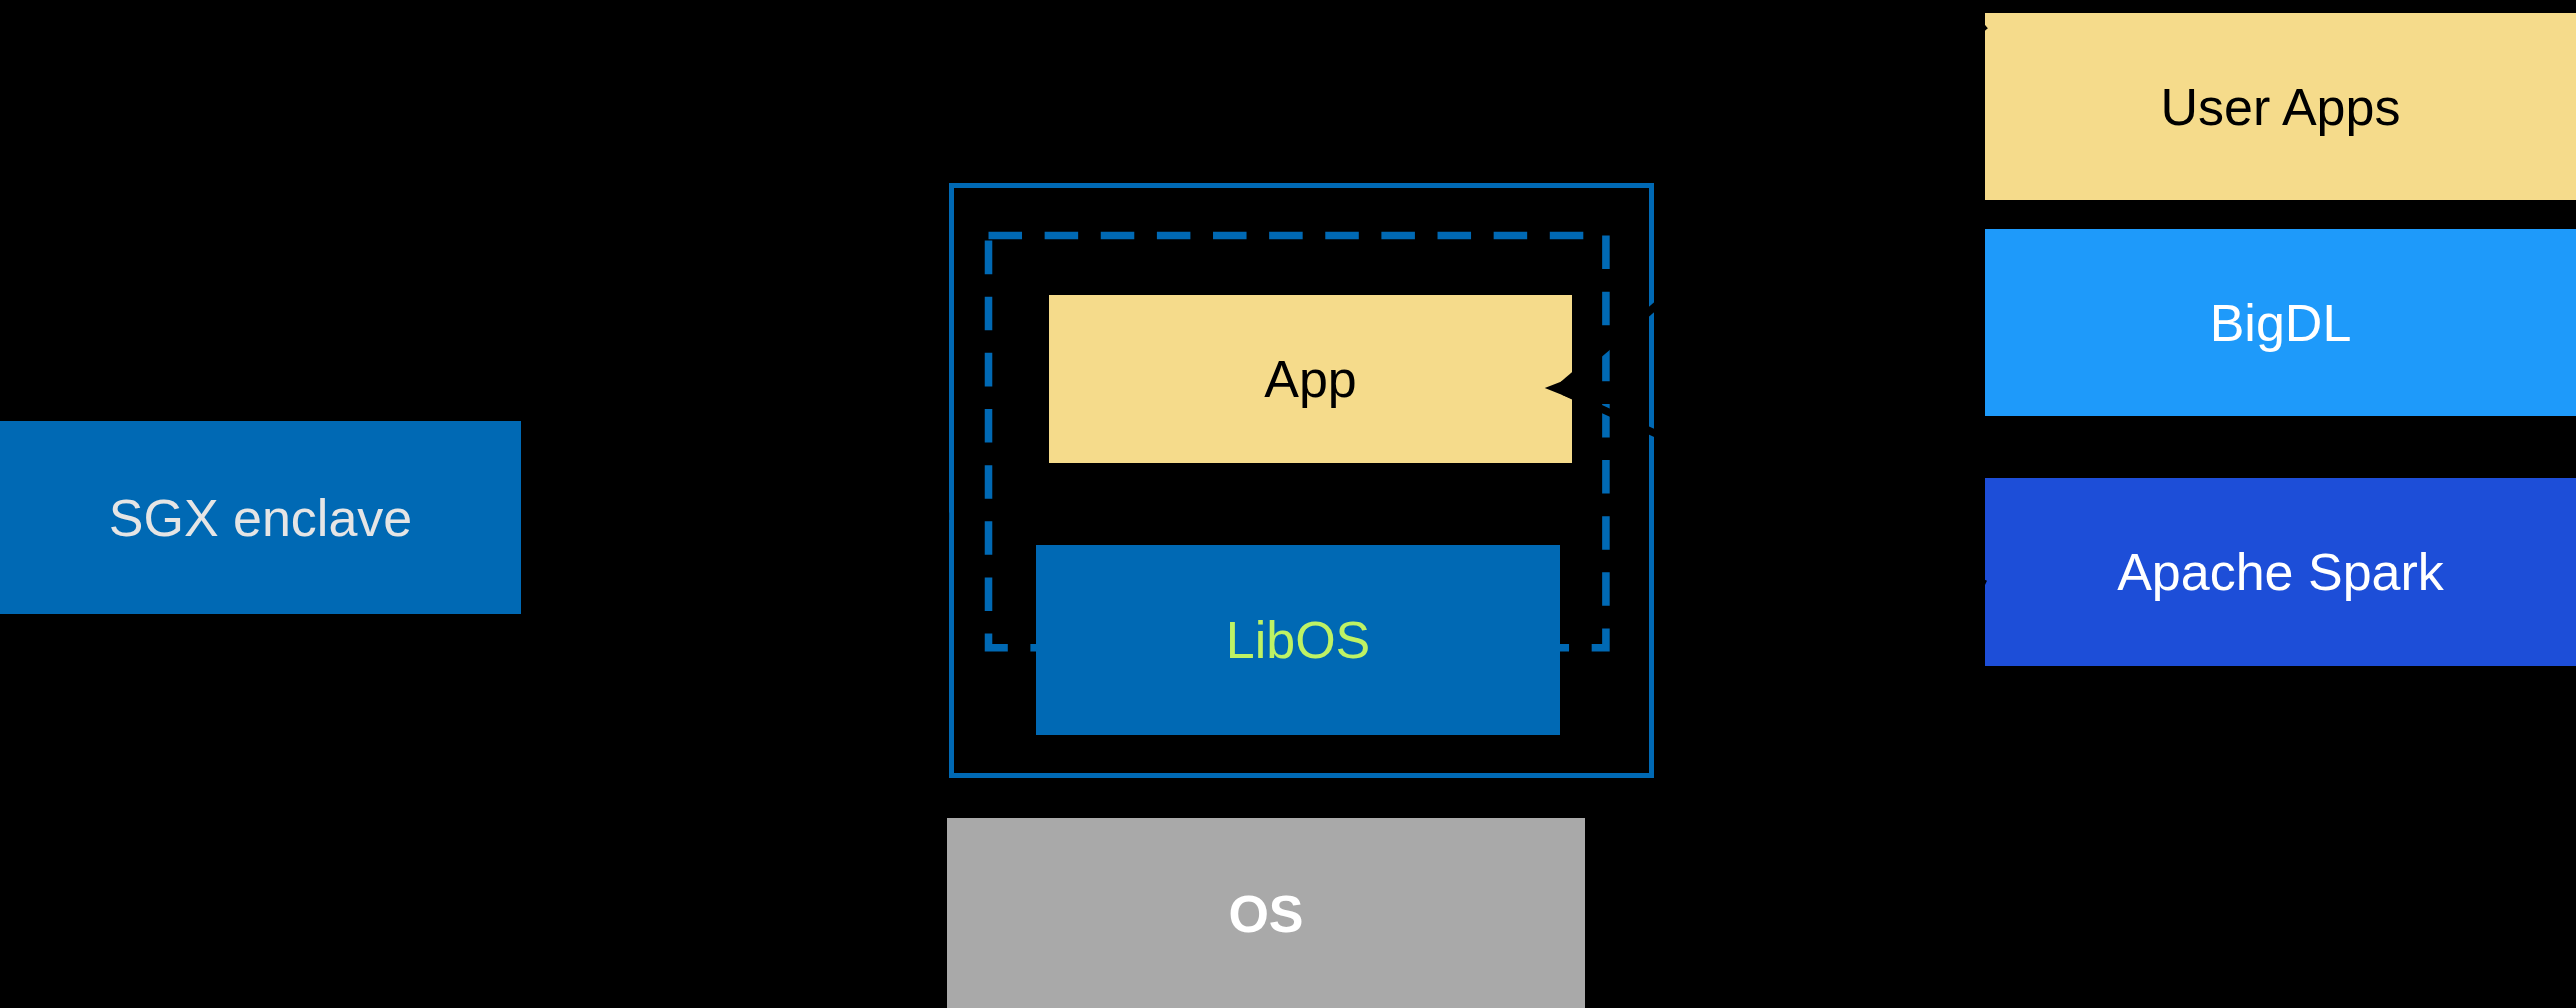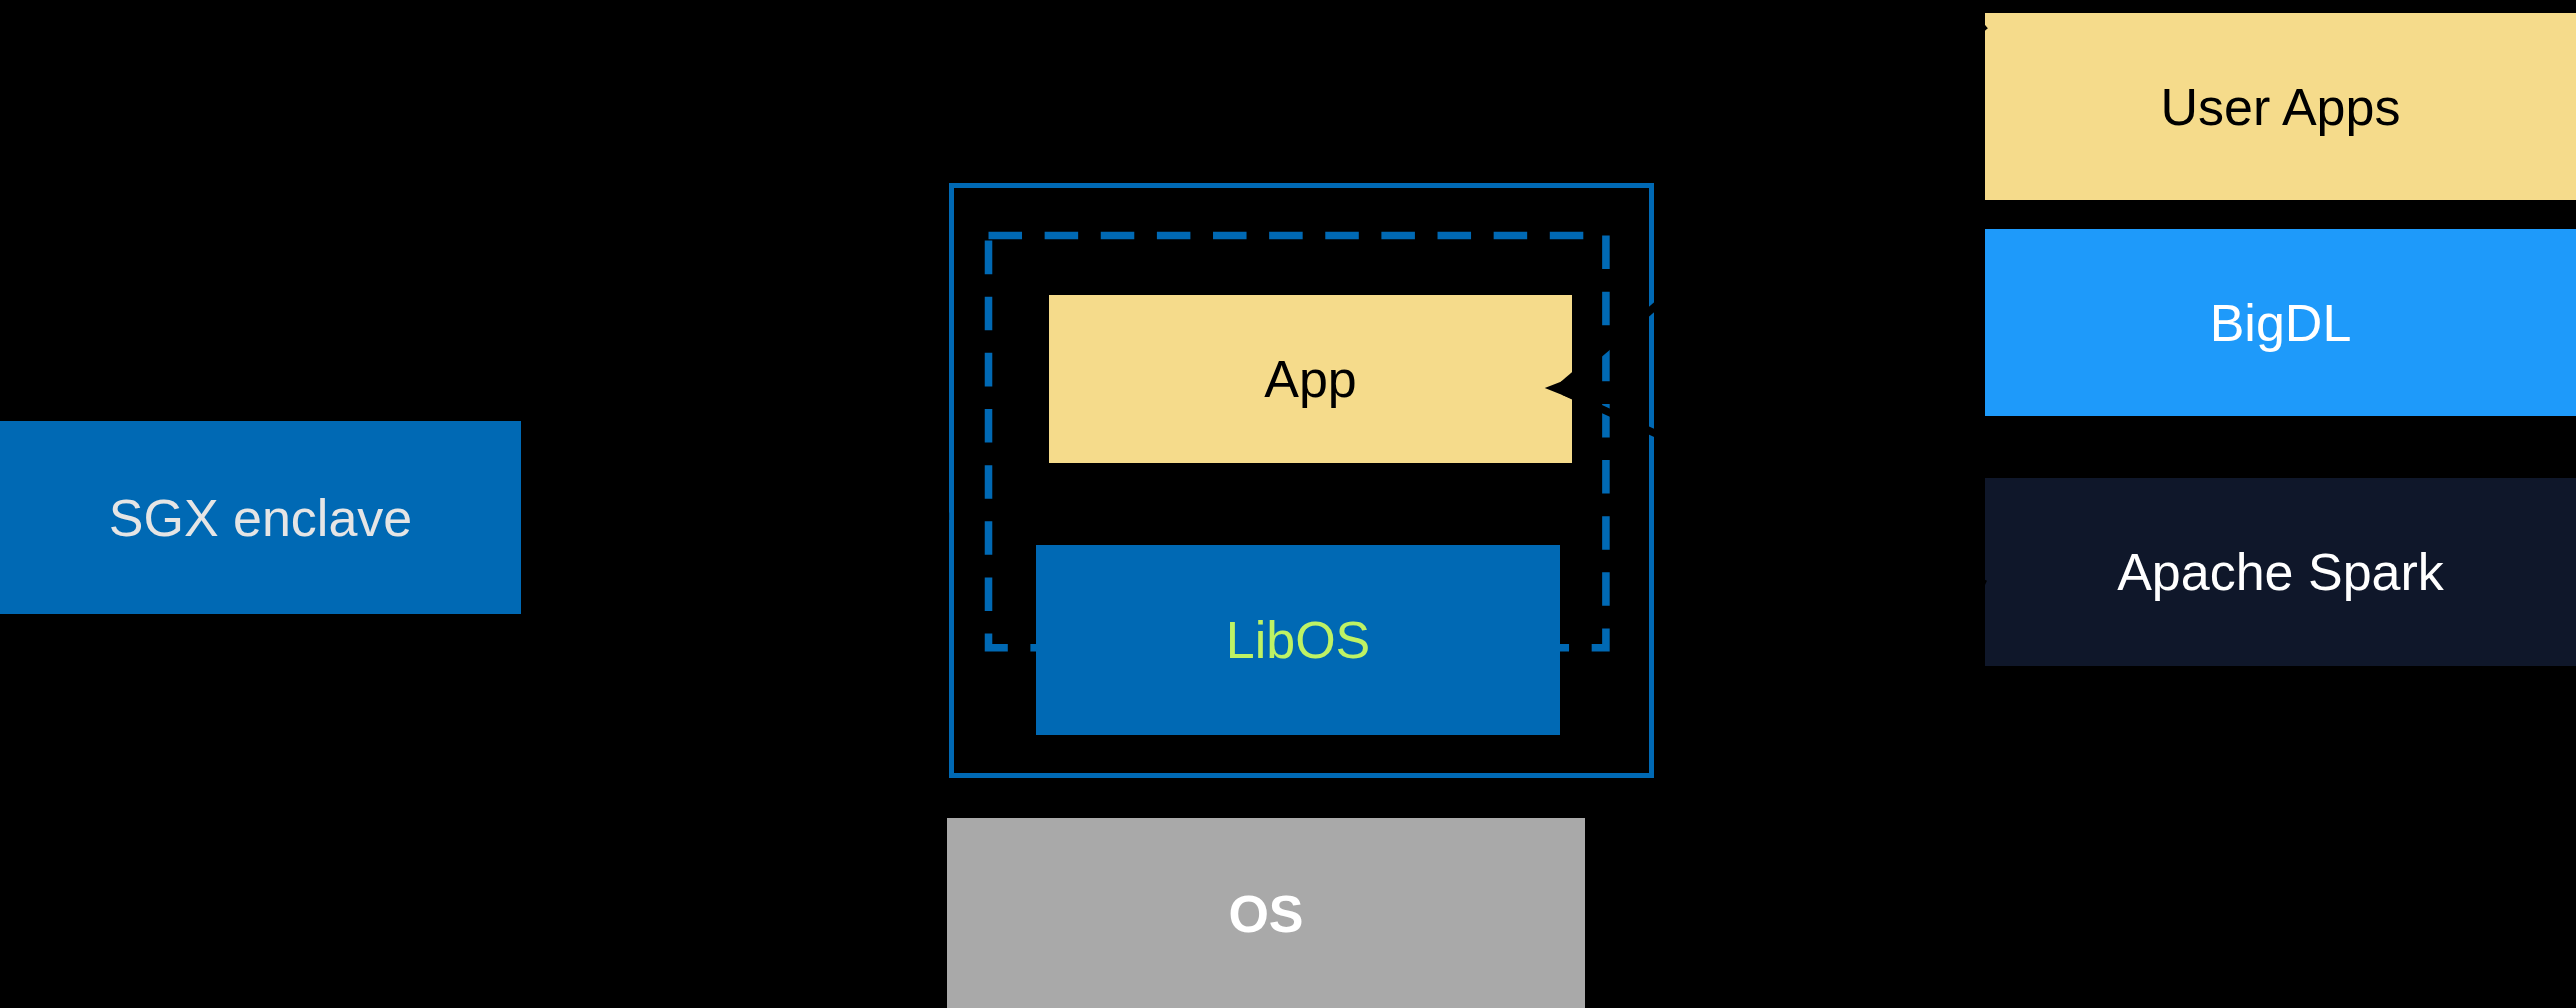--- a/index.html
+++ b/index.html
@@ -30,21 +30,21 @@
   #enclave-outline {
     position: absolute; left: 949px; top: 183px; width: 705px; height: 595px;
     border: 5.9px solid #0069B4; box-sizing: border-box; background: transparent; z-index: 2;
   }
   #app-box       { left: 1029px; top: 295px; width: 523px; height: 168px; background: #F5DB8B; color: #000000; z-index: 2; margin-left: 20px; }
   #libos-box     { left: 1036px; top: 545px; width: 524px; height: 190px; background: #0069B4; color: #bef264; z-index: 2; }
   #os-box        { left: 947px; top: 818px; width: 638px; height: 191px; background: #A9A9A9; color: #FFFFFF; font-weight: bold; z-index: 2; }
   
   #user-apps-box { left: 1985px; top: 13.4px;  width: 591px; height: 187px; background: #F5DB8B; color: #000000; z-index: 2; }
   #bigdl-box     { left: 1985px; top: 229px; width: 591px; height: 187px; background: #1E9AFA; color: #FFFFFF; z-index: 2; }
-  #spark-box     { left: 1985px; top: 478px; width: 591px; height: 188px; background: #0f172a; color: #FFFFFF; z-index: 2; align-items: center; }
+  #spark-box     { left: 1985px; top: 478px; width: 591px; height: 188px; background: #1d4ed8; color: #FFFFFF; z-index: 2; align-items: center; }
   
   #layer-dashed  { position: absolute; left: 0; top: 0; z-index: 1; }
   #layer-arrows  { position: absolute; left: 0; top: 0; z-index: 3; }
 </style>
 </head>
 <body>
 
 <div id="canvas">
 
   <svg id="layer-dashed" width="2576" height="1009" viewBox="0 0 3075 1204">

